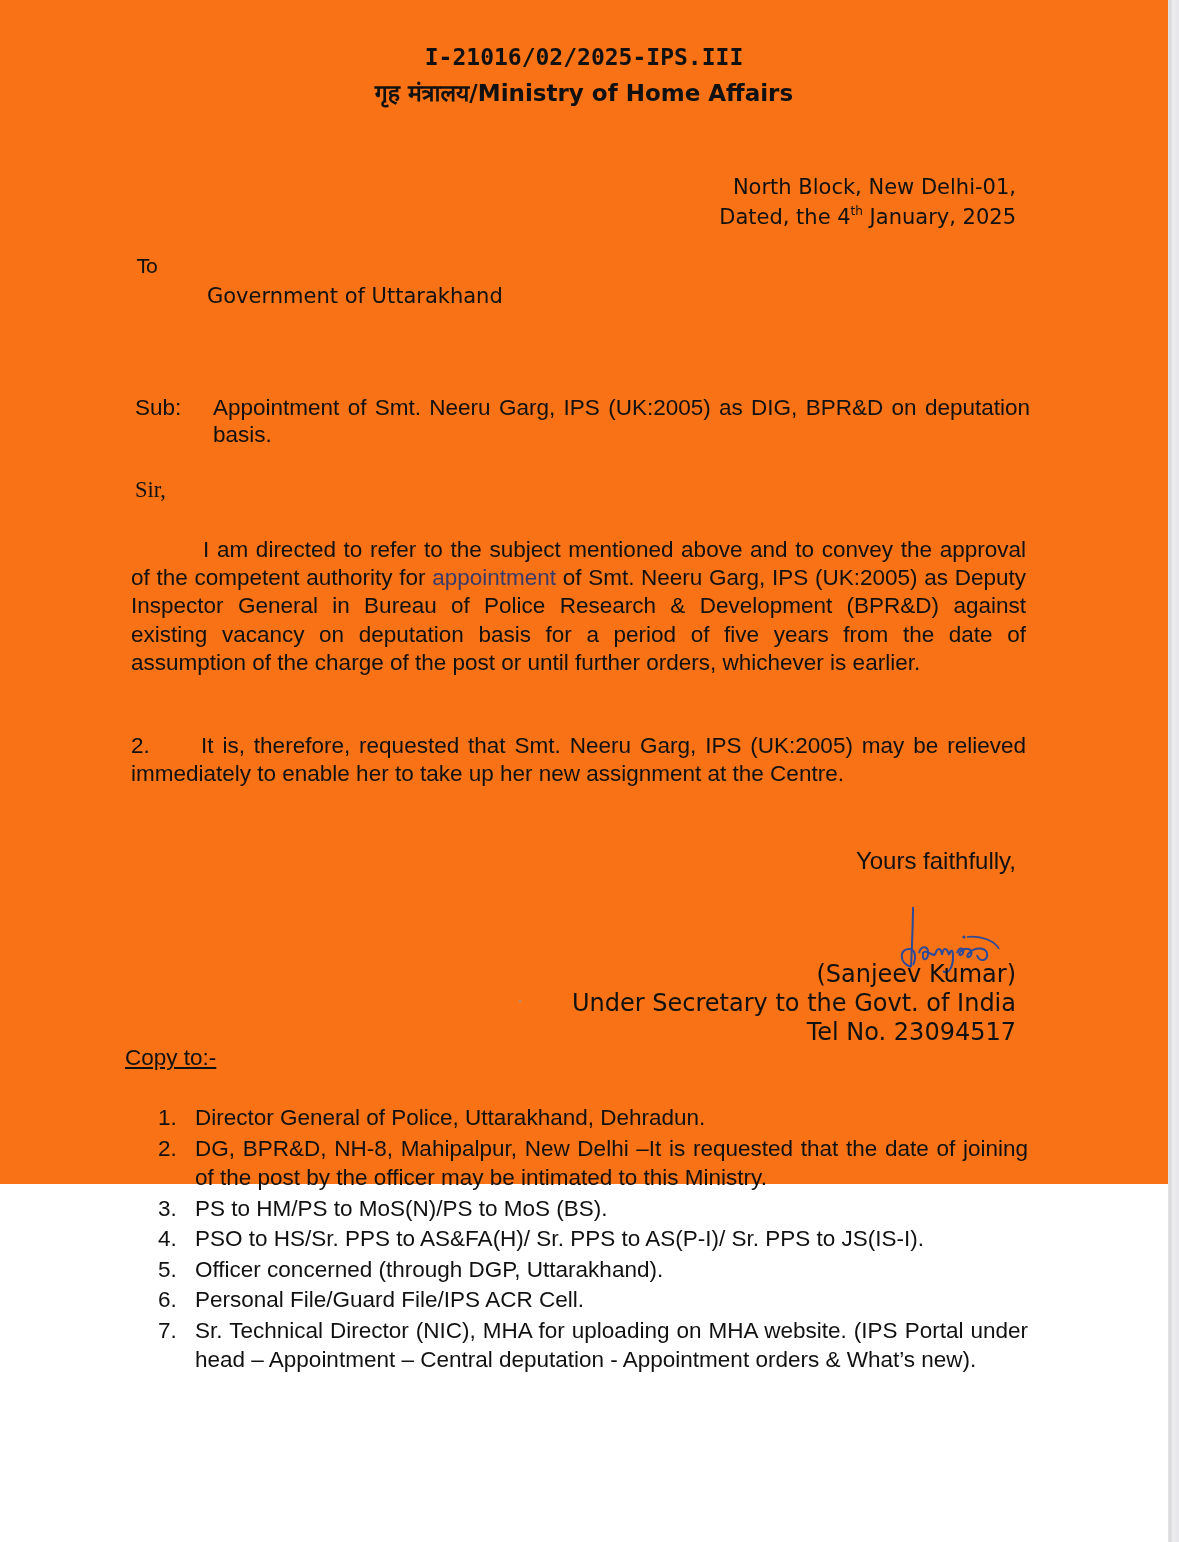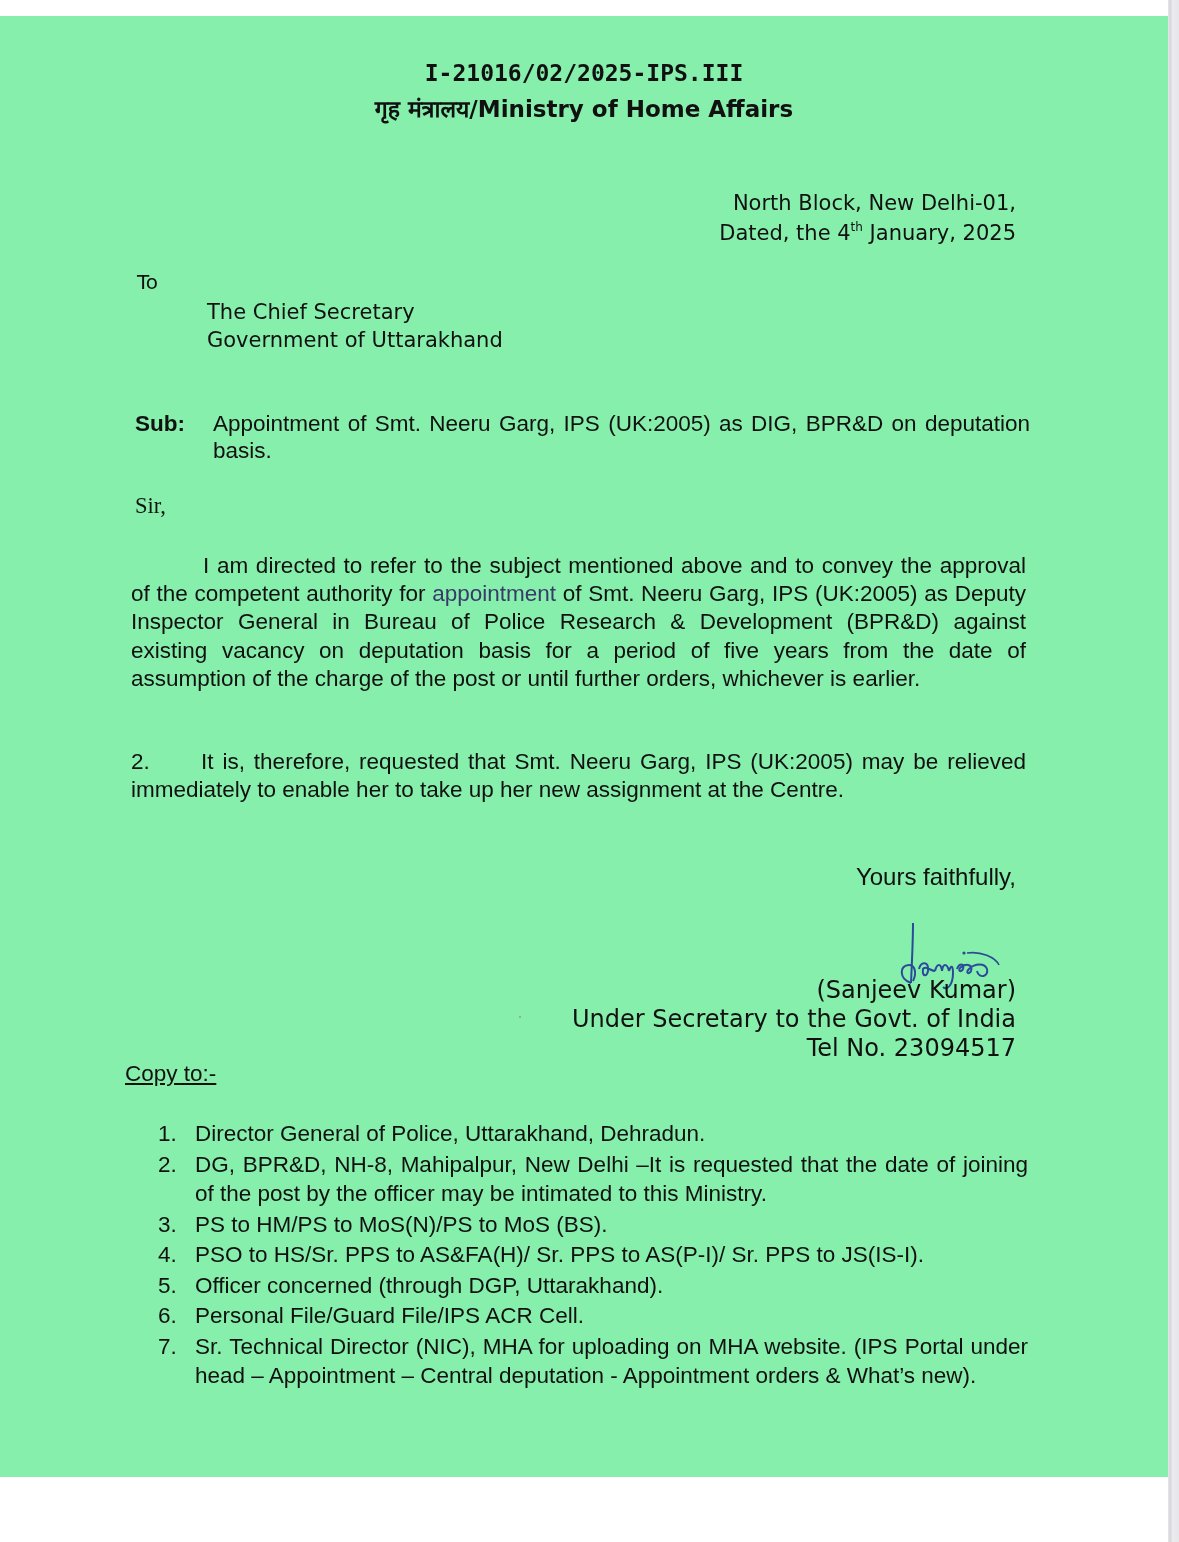--- a/index.html
+++ b/index.html
@@ -10,24 +10,24 @@
     body {
       width: 1179px;
       height: 1542px;
       position: relative;
       overflow: hidden;
       font-family: "DejaVu Sans", sans-serif;
       color: #111111;
     }
     .page {
       position: absolute;
-      left: 0; top: 16px;
+      left: 0; top: 0;
       width: 1168px;
-      height: 1461px;
-      background: #86efac;
+      height: 1184px;
+      background: #f97316;
     }
     .edge-strip {
       position: absolute;
       right: 0; top: 0;
       width: 11px;
       height: 1542px;
       background: linear-gradient(to right, #e4e4e6 0px, #d6d6da 3px, #ececef 4px, #e6e6ea 11px);
     }
     .header {
       position: absolute;
@@ -68,21 +68,21 @@
     }
     .subject {
       position: absolute;
       left: 135px; top: 394px;
       width: 895px;
       font-family: "Liberation Sans", sans-serif;
       font-size: 22.5px;
       line-height: 27px;
       display: flex;
     }
-    .subject .sub-label { width: 78px; flex: none; font-weight: bold; }
+    .subject .sub-label { width: 78px; flex: none; }
     .subject .sub-text { flex: 1; text-align: justify; }
     .salutation {
       position: absolute;
       left: 135px; top: 477px;
       font-family: Liberation Serif, serif;
       font-size: 22.5px;
     }
     .para {
       position: absolute;
       left: 131px;
@@ -156,21 +156,20 @@
     <div class="line">गृह मंत्रालय/Ministry of Home Affairs</div>
   </div>
 
   <div class="place-date">
     <div>North Block, New Delhi-01,</div>
     <div><span>Dated, the  4</span><sup>th</sup><span> January, 2025</span></div>
   </div>
 
   <div class="to-label">To</div>
   <div class="addressee">
-    <div>The Chief Secretary</div>
     <div>Government of Uttarakhand</div>
   </div>
 
   <div class="subject">
     <span class="sub-label">Sub:</span>
     <span class="sub-text">Appointment of Smt. Neeru Garg, IPS (UK:2005) as DIG, BPR&amp;D on deputation basis.</span>
   </div>
 
   <div class="salutation">Sir,</div>
 

